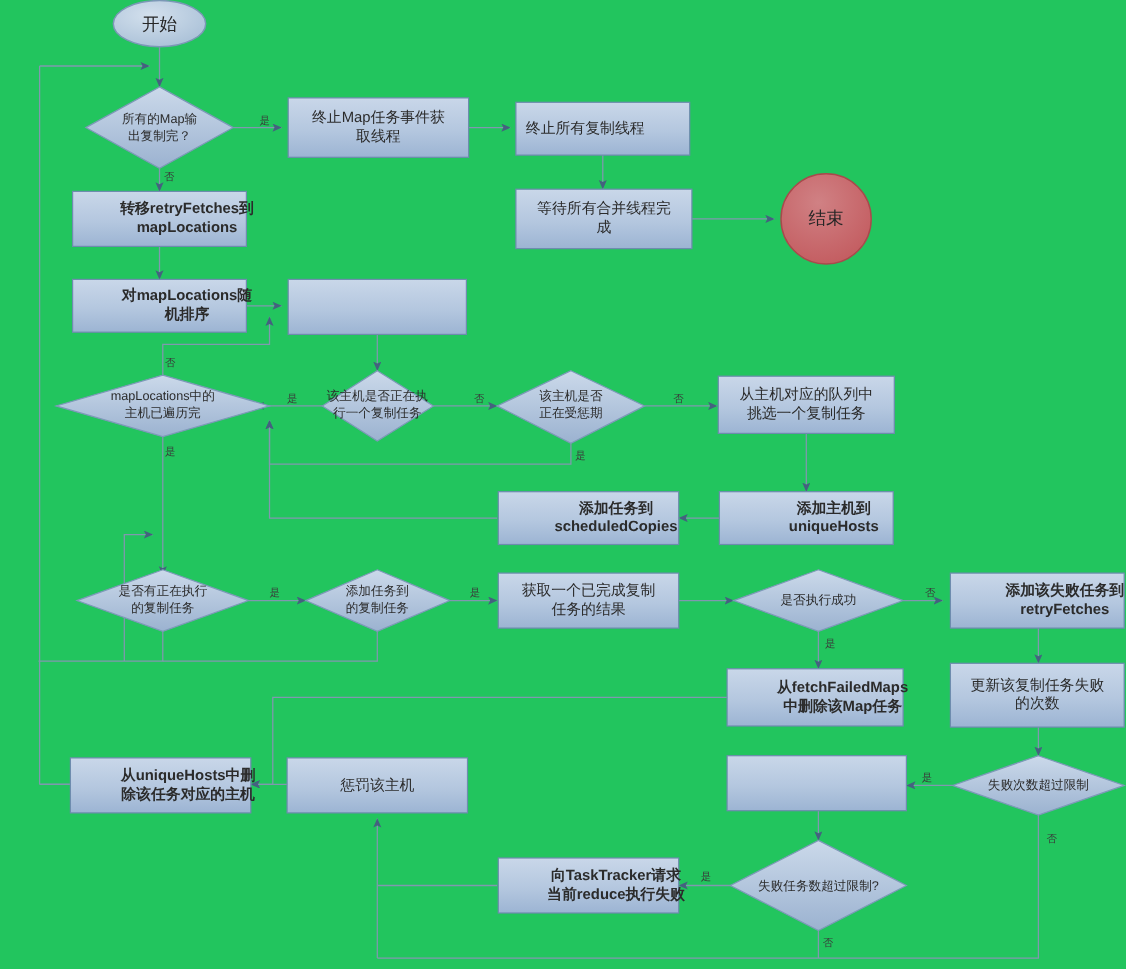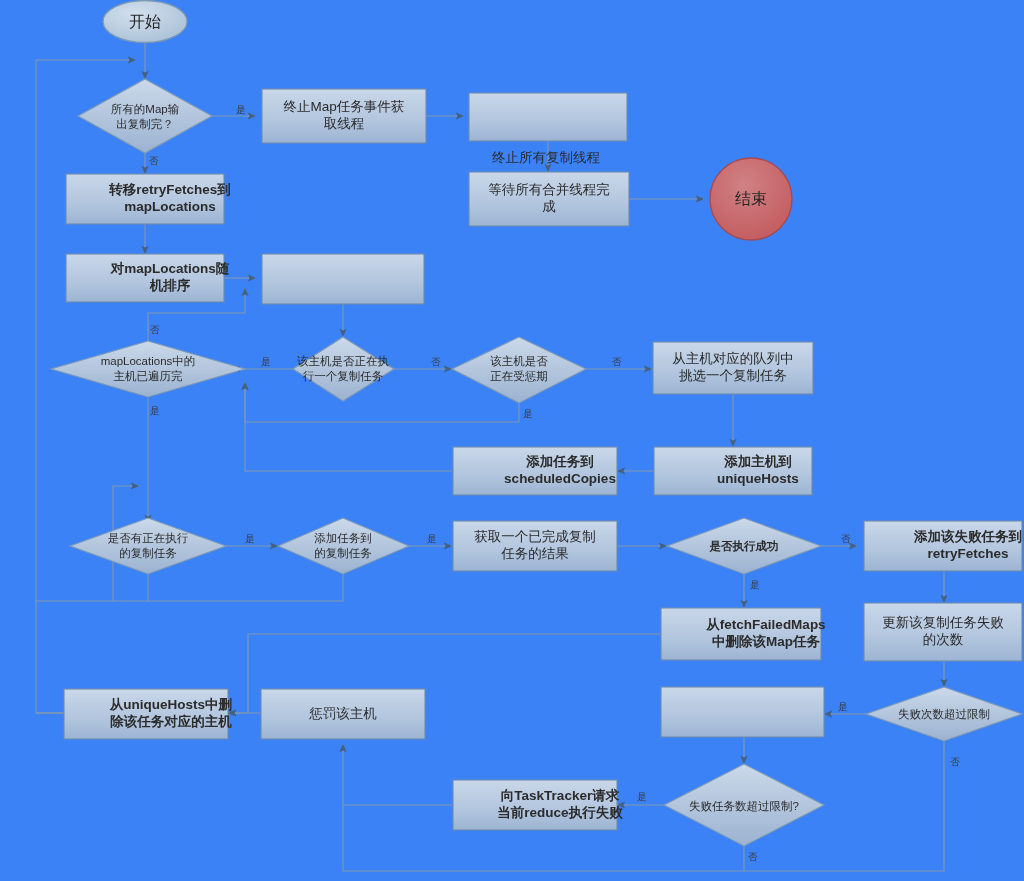--- a/index.html
+++ b/index.html
@@ -1,16 +1,16 @@
 <!DOCTYPE html>
 <html><head>
 <meta charset="utf-8">
 <style>
   html,body{margin:0;padding:0;background:#ffffff;}
-  #canvas{position:relative;width:1024px;height:881px;background:#3b82f6;
+  #canvas{position:relative;width:1024px;height:881px;background:#22c55e;
           font-family:"Liberation Sans","DejaVu Sans",sans-serif;overflow:hidden;}
   svg{position:absolute;left:0;top:0;width:1024px;height:881px;}
   .node-text{position:absolute;display:flex;align-items:center;justify-content:center;
              text-align:center;color:#2b2b2b;font-size:13.5px;line-height:1.25;
              pointer-events:none;white-space:pre-line;}
   .node-text.bold{font-weight:bold;margin-left:25px;}
   .term-text{position:absolute;display:flex;align-items:center;justify-content:center;
              text-align:center;color:#262626;font-size:16px;}
   .dec-text{position:absolute;display:flex;align-items:center;justify-content:center;
             text-align:center;color:#2b2b2b;font-size:11.5px;line-height:1.3;white-space:pre-line;}
@@ -191,21 +191,21 @@
   </svg>
 
   <div class="term-text" style="left:103px;top:1px;width:84px;height:42px;">开始</div>
 
   <div class="dec-text" style="left:88px;top:96px;width:114px;height:42px;">所有的Map输
 出复制完？</div>
 
   <div class="node-text" style="left:264px;top:90px;width:160px;height:52px;">终止Map任务事件获
 取线程</div>
 
-  <div class="node-text" style="left:471px;top:94px;width:150px;height:46px;margin-top:41px;">终止所有复制线程</div>
+  <div class="node-text" style="left:457px;top:94px;width:150px;height:46px;">终止所有复制线程</div>
 
   <div class="node-text" style="left:471px;top:173px;width:156px;height:52px;">等待所有合并线程完
 成</div>
 
   <div class="term-text" style="left:711px;top:178px;width:80px;height:42px;">结束</div>
 
   <div class="node-text bold" style="left:68px;top:175px;width:154px;height:48px;">转移retryFetches到
 mapLocations</div>
 
   <div class="node-text bold" style="left:68px;top:255px;width:154px;height:46px;">对mapLocations随
@@ -232,21 +232,21 @@
 
   <div class="dec-text" style="left:88px;top:527px;width:120px;height:38px;">是否有正在执行
 的复制任务</div>
 
   <div class="dec-text" style="left:289px;top:527px;width:108px;height:38px;">添加任务到
 的复制任务</div>
 
   <div class="node-text" style="left:455px;top:522px;width:160px;height:48px;">获取一个已完成复制
 任务的结果</div>
 
-  <div class="dec-text" style="left:692px;top:537px;width:104px;height:18px;font-weight:bold;">是否执行成功</div>
+  <div class="dec-text" style="left:692px;top:537px;width:104px;height:18px;">是否执行成功</div>
 
   <div class="node-text bold" style="left:866px;top:522px;width:154px;height:48px;border-radius:15px;">添加该失败任务到
 retryFetches</div>
 
   <div class="node-text bold" style="left:663px;top:609px;width:156px;height:50px;">从fetchFailedMaps
 中删除该Map任务</div>
 
   <div class="node-text" style="left:866px;top:604px;width:154px;height:56px;">更新该复制任务失败
 的次数</div>
 

